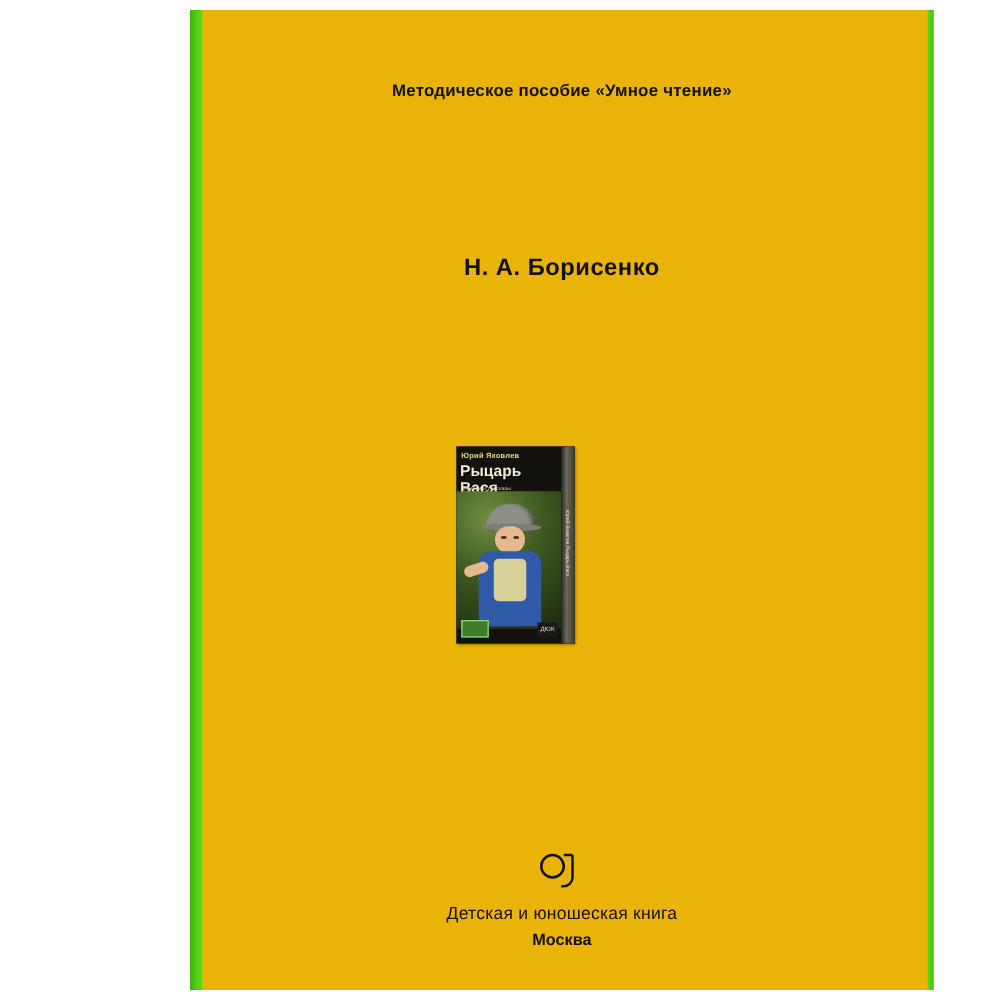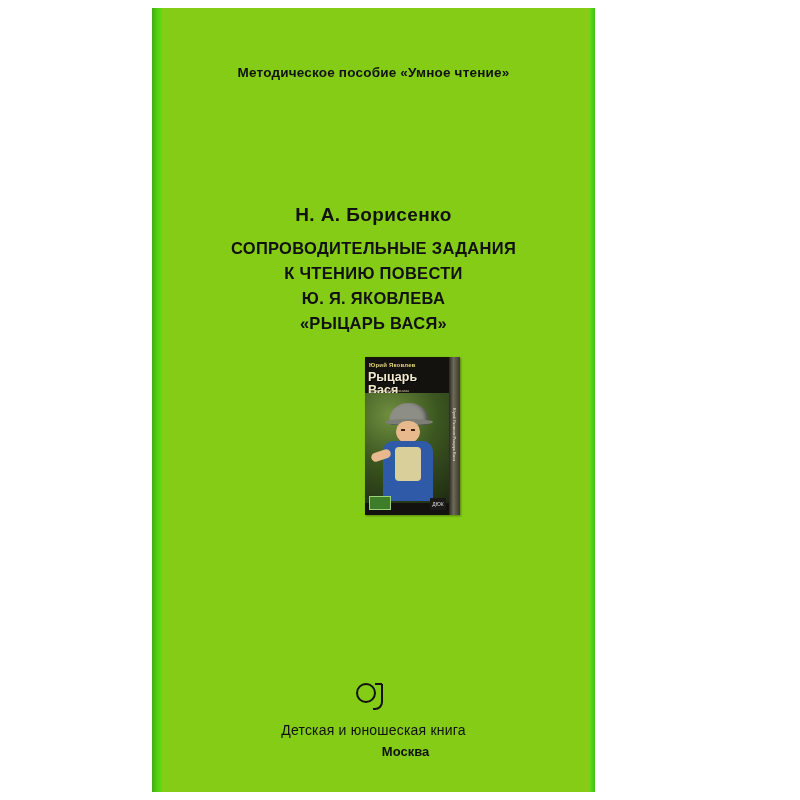--- a/index.html
+++ b/index.html
@@ -19,23 +19,23 @@
     width: 800px;
     height: 800px;
     background: #ffffff;
   }
 
   
   #book-cover {
     position: absolute;
     left: 152px;
     top: 8px;
-    width: 443px;
+    width: 595px;
     height: 784px;
-    background: #84cc16;
+    background: #eab308;
     box-sizing: border-box;
     overflow: hidden;
   }
 
   
   #spine-shadow {
     position: absolute;
     left: 0;
     top: 0;
     width: 10px;
@@ -283,44 +283,37 @@
     letter-spacing: .2px;
   }
   #publisher-city {
     position: absolute;
     top: 736px;
     left: 0;
     width: 100%;
     font-size: 13px;
     font-weight: bold;
     color: #111111;
-    margin-left: 32px;
   }
 </style>
 </head>
 <body>
 
 <div id="page">
 
   <div id="book-cover">
     <div id="spine-shadow"></div>
     <div id="right-edge"></div>
 
     <div class="cover-inner">
 
       <div id="series-line">Методическое пособие «Умное чтение»</div>
 
       <div id="author-line">Н. А. Борисенко</div>
 
-      <div id="main-title">
-        <div>СОПРОВОДИТЕЛЬНЫЕ ЗАДАНИЯ</div>
-        <div>К ЧТЕНИЮ ПОВЕСТИ</div>
-        <div>Ю. Я. ЯКОВЛЕВА</div>
-        <div>«РЫЦАРЬ ВАСЯ»</div>
-      </div>
 
       <div id="thumb">
         <div class="t-author">Юрий Яковлев</div>
         <div class="t-title">Рыцарь Вася</div>
         <div class="t-sub">повести и рассказы</div>
         <div class="t-illus">
           <div class="helmet"></div>
           <div class="face"></div>
           <div class="body"></div>
           <div class="arm"></div>

